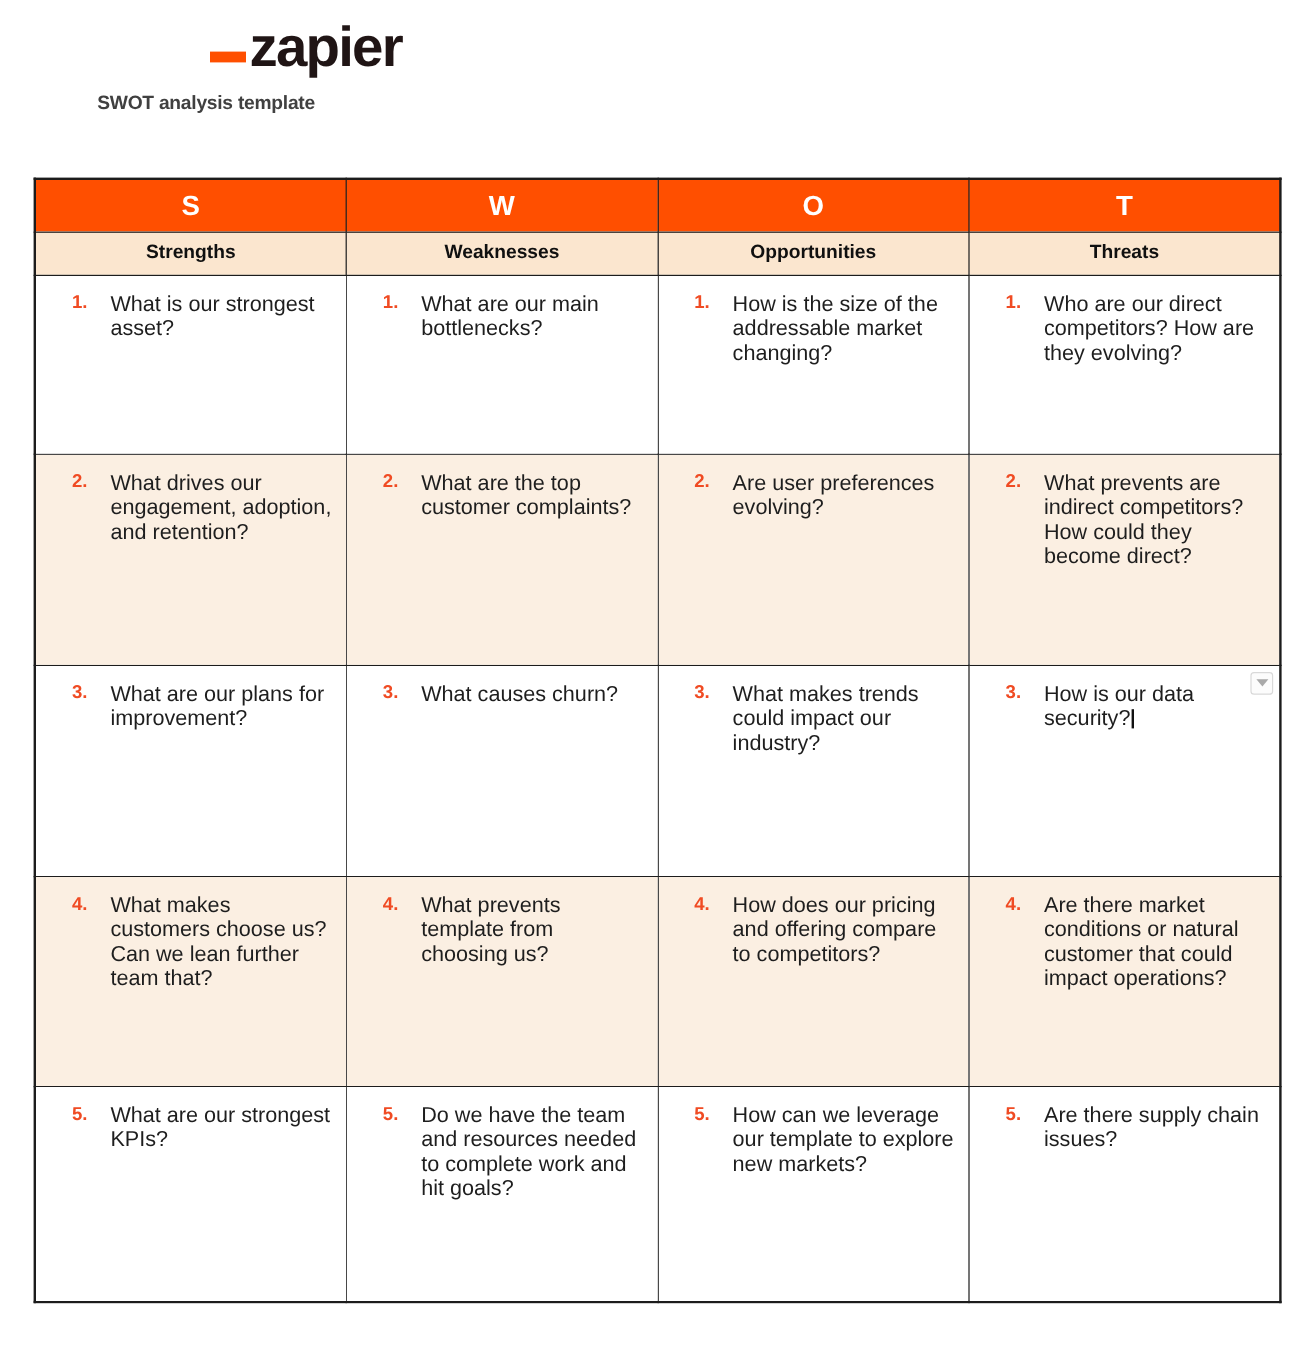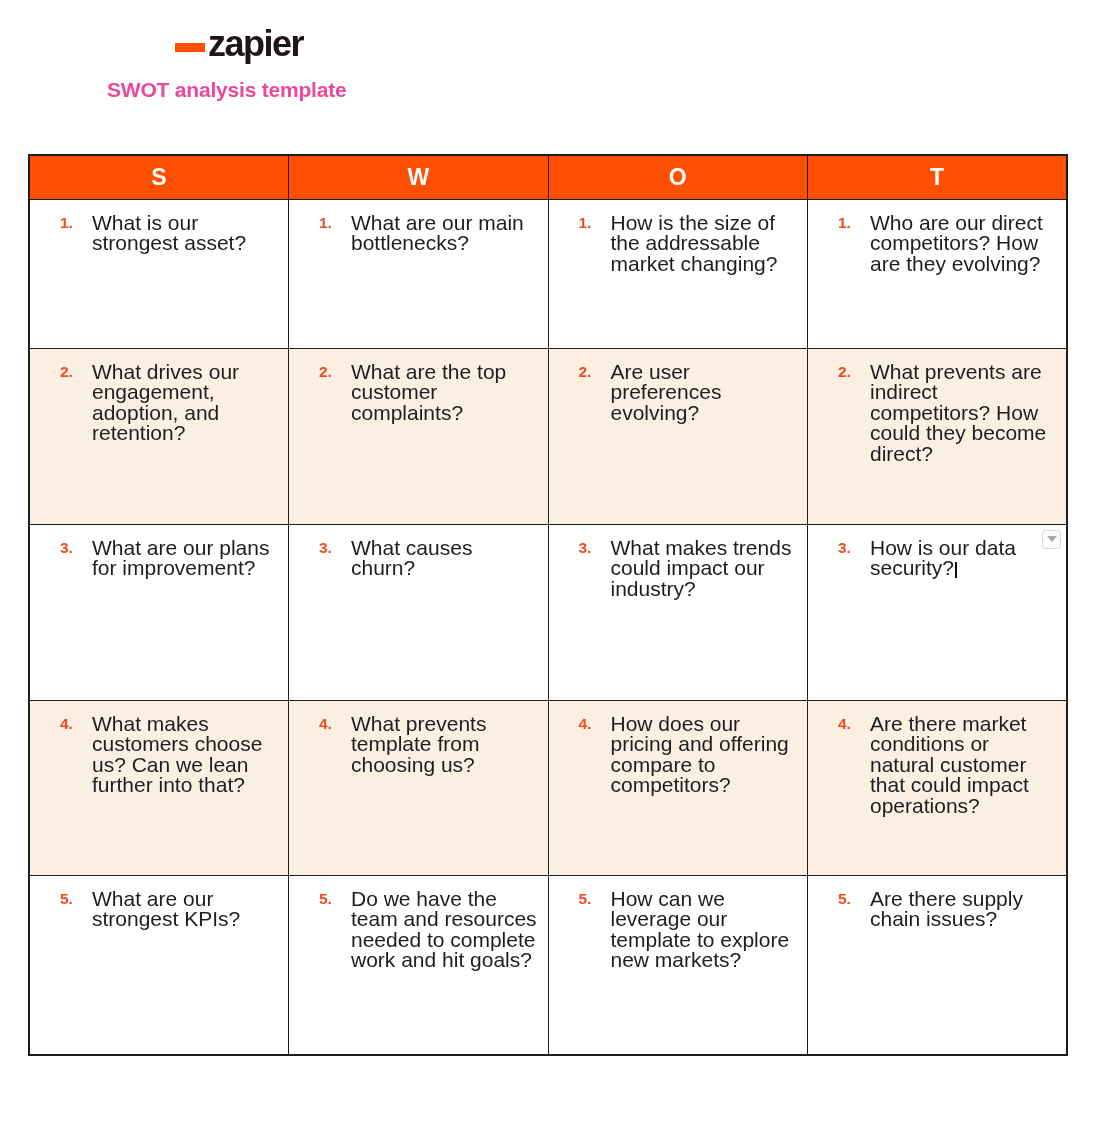--- a/index.html
+++ b/index.html
@@ -14,31 +14,31 @@
 
   
   .doc-header { margin: 14px 0 0 175px; }
   .logo { display: flex; align-items: flex-end; height: 48px; }
   .logo-underscore {
     width: 30px; height: 9px;
     background: #FF4F00;
     margin: 0 3px 10px 0;
   }
   .logo-text {
-    font-size: 36px;
+    font-size: 47px;
     font-weight: 700;
     letter-spacing: -1.5px;
     color: #201515;
     line-height: 1.0;
   }
   .page-title {
-    margin: 16px 0 0 107px;
-    font-size: 21px;
-    font-weight: 700;
-    color: #ec4899;
+    margin: 16px 0 0 81px;
+    font-size: 16px;
+    font-weight: 700;
+    color: #404040;
     letter-spacing: -0.2px;
   }
 
   
   .swot-table-wrap { margin: 52px 28px 0 28px; }
   table.swot {
     width: 1040px;
     table-layout: fixed;
     border-collapse: collapse;
     border: 2px solid #1c1c1c;
@@ -80,21 +80,21 @@
   .q-num {
     flex: 0 0 24px;
     font-weight: 700;
     color: #F04B23;
     font-size: 15.5px;
     line-height: 20.5px;
   }
   .q-text {
     flex: 1 1 auto;
     padding-left: 8px;
-    font-size: 21px;
+    font-size: 18px;
     line-height: 20.5px;
     color: #1e1e1e;
   }
   .caret {
     display: inline-block;
     width: 2px;
     height: 16px;
     background: #111111;
     vertical-align: -3px;
     margin-left: 1px;
@@ -138,20 +138,26 @@
   <table class="swot">
 
     <tbody>
         <tr class="letter-row">
       <th>S</th>
       <th>W</th>
       <th>O</th>
       <th>T</th>
     </tr>
 
+    <tr class="name-row">
+      <td>Strengths</td>
+      <td>Weaknesses</td>
+      <td>Opportunities</td>
+      <td>Threats</td>
+    </tr>
 
     <tr class="q-row row-q1">
       <td>
         <div class="cell">
           <span class="q-num">1.</span>
           <span class="q-text">What is our strongest asset?</span>
         </div>
       </td>
       <td>
         <div class="cell">
@@ -227,21 +233,21 @@
           <span class="q-num">3.</span>
           <span class="q-text"><span>How is our data security?</span><span class="caret"></span></span>
         </div>
       </td>
     </tr>
 
     <tr class="q-row alt row-q4">
       <td>
         <div class="cell">
           <span class="q-num">4.</span>
-          <span class="q-text">What makes customers choose us? Can we lean further into that?</span>
+          <span class="q-text">What makes customers choose us? Can we lean further team that?</span>
         </div>
       </td>
       <td>
         <div class="cell">
           <span class="q-num">4.</span>
           <span class="q-text">What prevents template from choosing us?</span>
         </div>
       </td>
       <td>
         <div class="cell">

